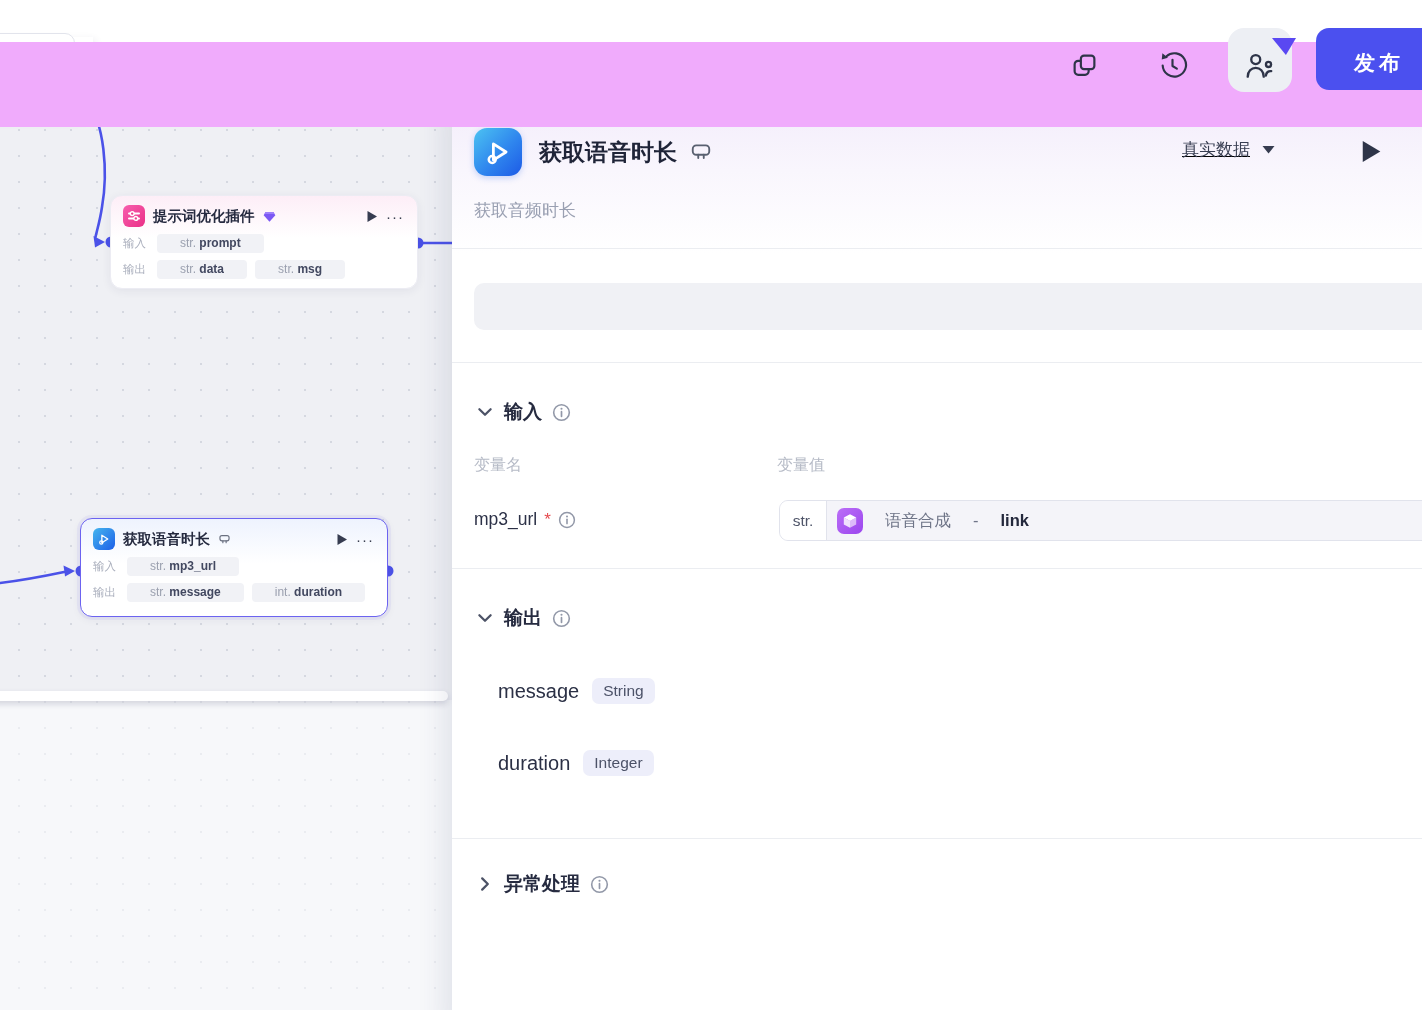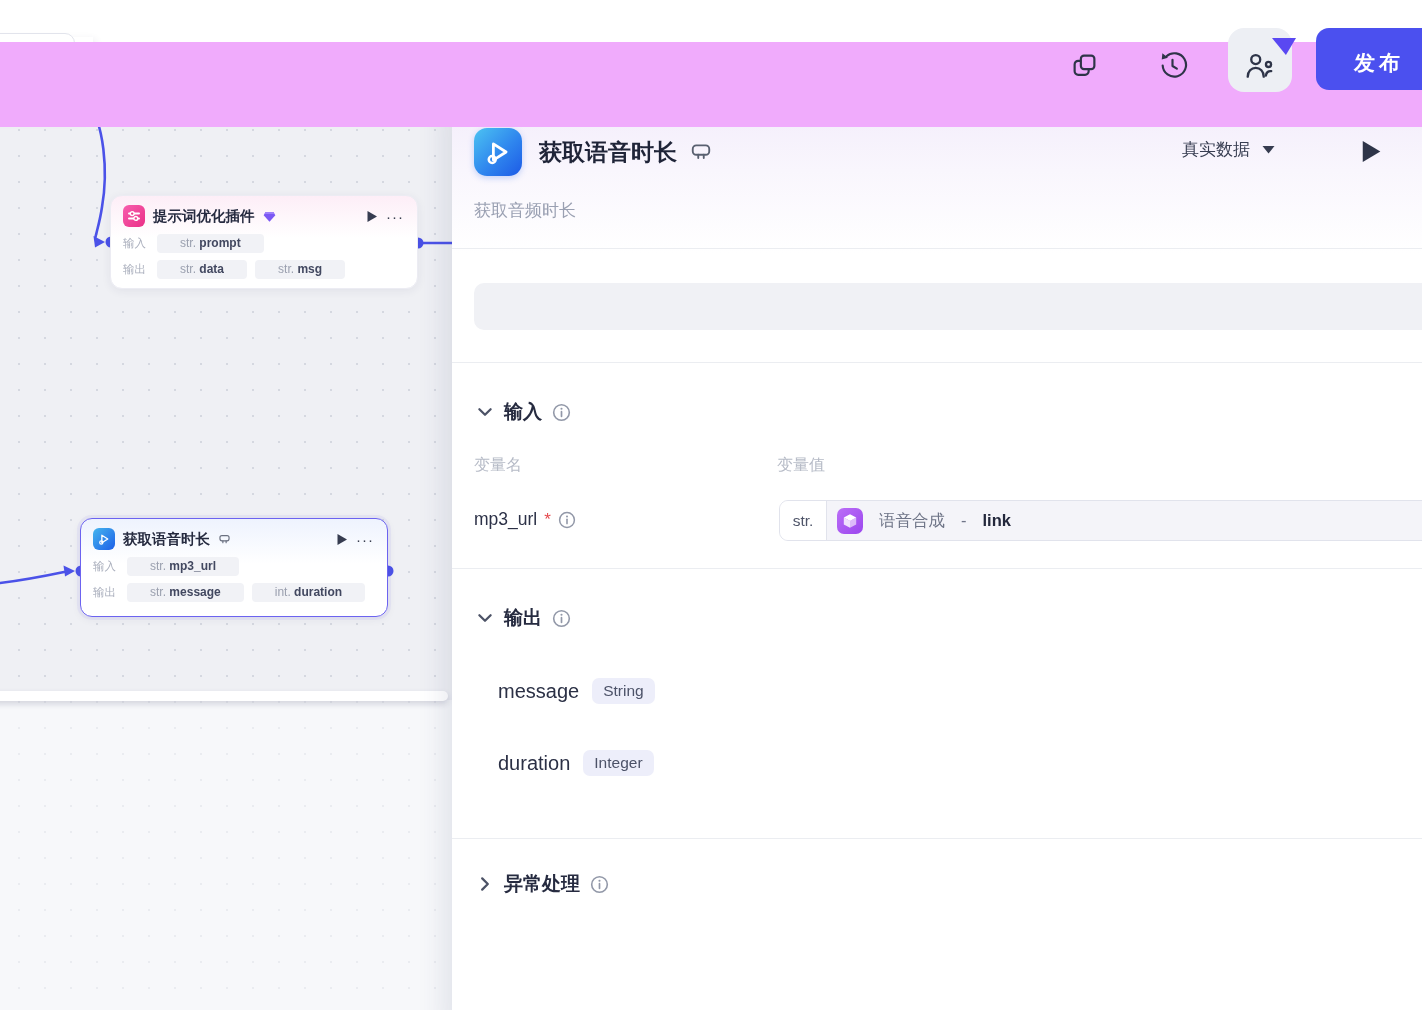--- a/index.html
+++ b/index.html
@@ -57,21 +57,21 @@
     border-radius:14px 0 0 0; }
   .p-head-row { position:absolute; left:22px; top:25px; right:0; height:48px;
     display:flex; align-items:center; }
   .p-icon { width:48px; height:48px; border-radius:13px;
     background:linear-gradient(135deg,#4cc3f2 0%,#2f86ee 55%,#1d5ae6 100%);
     display:flex; align-items:center; justify-content:center; flex:none;
     box-shadow:0 2px 6px rgba(30,95,230,0.25); }
   .p-title { font-size:23px; font-weight:700; color:#1f2438; margin-left:17px; white-space:nowrap; }
   .p-link-icon { margin-left:13px; display:flex; }
   .p-mode { position:absolute; left:708px; top:10px; display:flex; align-items:center; gap:12px;
-    cursor:pointer; }
+    cursor:pointer;text-decoration:underline; }
   .p-mode-label { font-size:17px; color:#383e52; font-weight:500; white-space:nowrap; }
   .p-play { position:absolute; left:886px; top:11px; cursor:pointer; }
   .p-subtitle { position:absolute; left:22px; top:96px; font-size:17px; color:#9aa0b2; }
   .divider { position:absolute; left:0; right:0; height:1px; background:#ebedf1; }
 
   .seg { position:absolute; left:22px; top:180px; width:968px; height:47px;
     background:#f0f1f5; border-radius:10px; }
   .seg-active { position:absolute; left:8px; top:5px; width:502px; height:37px;
     background:#fff; border-radius:8px; box-shadow:0 1px 3px rgba(50,55,100,0.08);
     display:flex; align-items:center; justify-content:center;
@@ -86,21 +86,21 @@
   .var-name { position:absolute; left:22px; top:406px; font-size:17.5px; color:#2c3147;
     display:flex; align-items:center; gap:7px; }
   .req { color:#e5484d; font-size:17px; }
 
   .value-box { position:absolute; left:327px; top:397px; width:663px; height:41px;
     border:1px solid #e1e3ec; border-radius:9px; background:#f4f4f9; display:flex;
     align-items:center; overflow:hidden; cursor:pointer; }
   .vb-type { width:47px; align-self:stretch; background:#fff; border-right:1px solid #e1e3ec;
     display:flex; align-items:center; justify-content:center; font-size:15.5px;
     color:#4e5468; flex:none; }
-  .vb-ref { display:flex; align-items:center; gap:16px; padding-left:10px; }
+  .vb-ref { display:flex; align-items:center; gap:22px; padding-left:10px; }
   .cube-icon { width:26px; height:26px; border-radius:7px;
     background:linear-gradient(135deg,#bb6ef7,#9b46ee); display:flex; align-items:center;
     justify-content:center; flex:none; }
   .vb-ref-node { font-size:16.5px; color:#6f7588; }
   .vb-ref-sep { font-size:16.5px; color:#6f7588; }
   .vb-ref-field { font-size:16.5px; color:#23283c; font-weight:700; }
 
   .out-item { position:absolute; left:46px; display:flex; align-items:center; gap:13px; }
   .out-name { font-size:20px; color:#2b3045; }
   .out-type { background:#edeefa; border-radius:7px; padding:4px 11px; font-size:15.5px;

